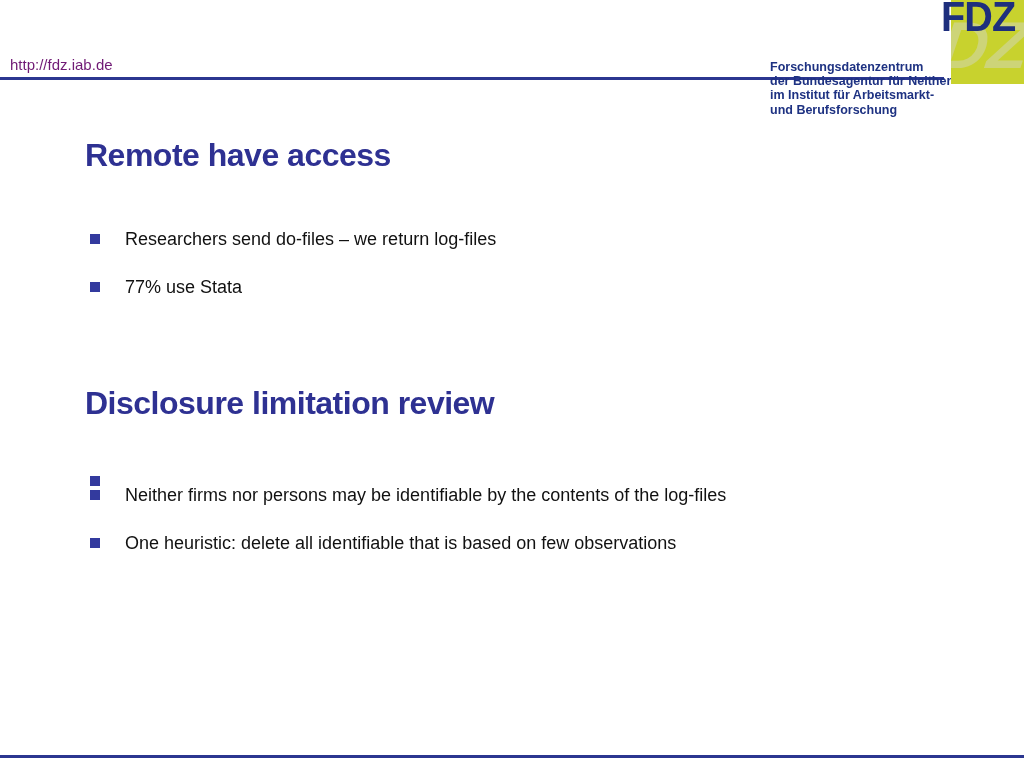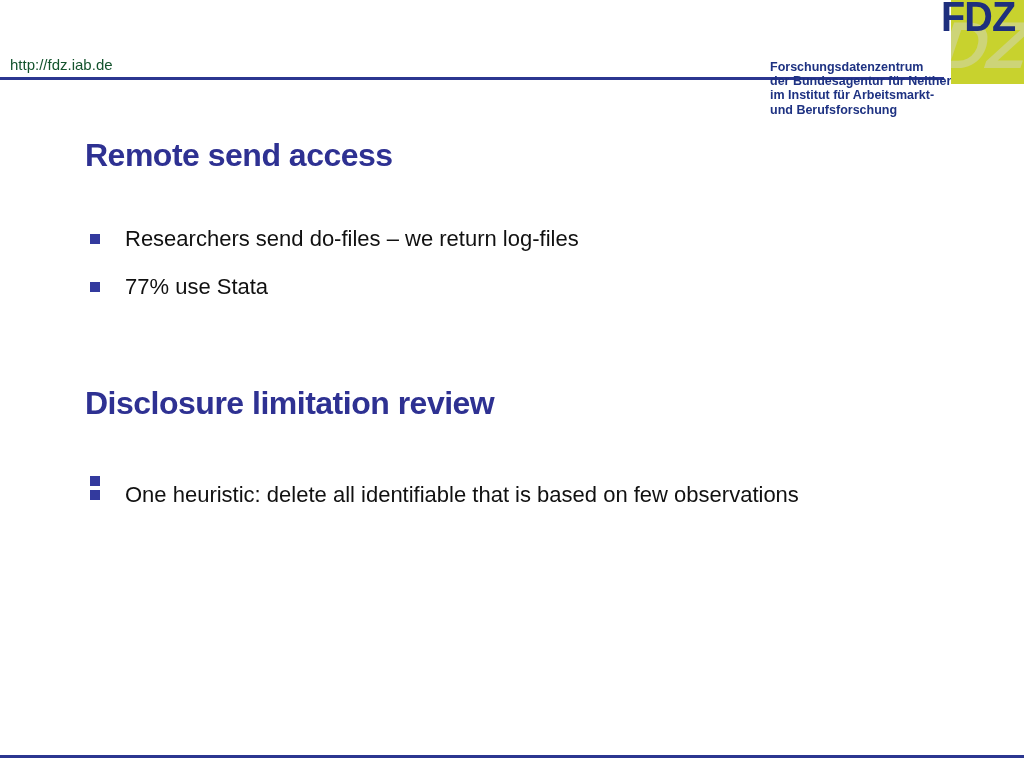--- a/index.html
+++ b/index.html
@@ -11,21 +11,21 @@
     overflow: hidden;
     font-family: "Liberation Sans", sans-serif;
   }
 
   
   .url {
     position: absolute;
     left: 10px;
     top: 56px;
     font-size: 15px;
-    color: #14532d;
+    color: #701a75;
   }
   .top-line {
     position: absolute;
     left: 0;
     top: 77px;
     width: 944px;
     height: 3px;
     background: #2b3690;
   }
   .org {
@@ -100,21 +100,21 @@
     list-style: none;
     width: 835px;
   }
   .ul1 { top: 222px; }
   .ul2 { top: 464px; }
 
   .bullets li {
     position: relative;
     padding-left: 35px;
     width: 800px;
-    font-size: 22px;
+    font-size: 18px;
     line-height: 34px;
     color: #111111;
     margin-bottom: 14px;
   }
   .sq {
     position: absolute;
     left: 0;
     top: 12px;
     width: 10px;
     height: 10px;
@@ -146,38 +146,42 @@
     <div>und Berufsforschung</div>
   </div>
 
   <div class="logo">
     <div class="logo-bg">
       <span class="logo-watermark">DZ</span>
     </div>
     <span class="logo-text">FDZ</span>
   </div>
 
-  <h1 class="h h1">Remote send access</h1>
+  <h1 class="h h1">Remote have access</h1>
   <ul class="bullets ul1">
     <li>
       <span class="sq"></span>
       <span>Researchers send do-files – we return log-files</span>
     </li>
     <li>
       <span class="sq"></span>
       <span>77% use Stata</span>
     </li>
   </ul>
 
   <h1 class="h h2">Disclosure limitation review</h1>
   <ul class="bullets ul2">
     <li>
       <span class="sq"></span>
     </li>
     <li>
       <span class="sq"></span>
+      <span>Neither firms nor persons may be identifiable by the contents of the log-files</span>
+    </li>
+    <li>
+      <span class="sq"></span>
       <span>One heuristic: delete all identifiable that is based on few observations</span>
     </li>
   </ul>
 
   <div class="bottom-line"></div>
 
 </div>
 
 </body></html>

